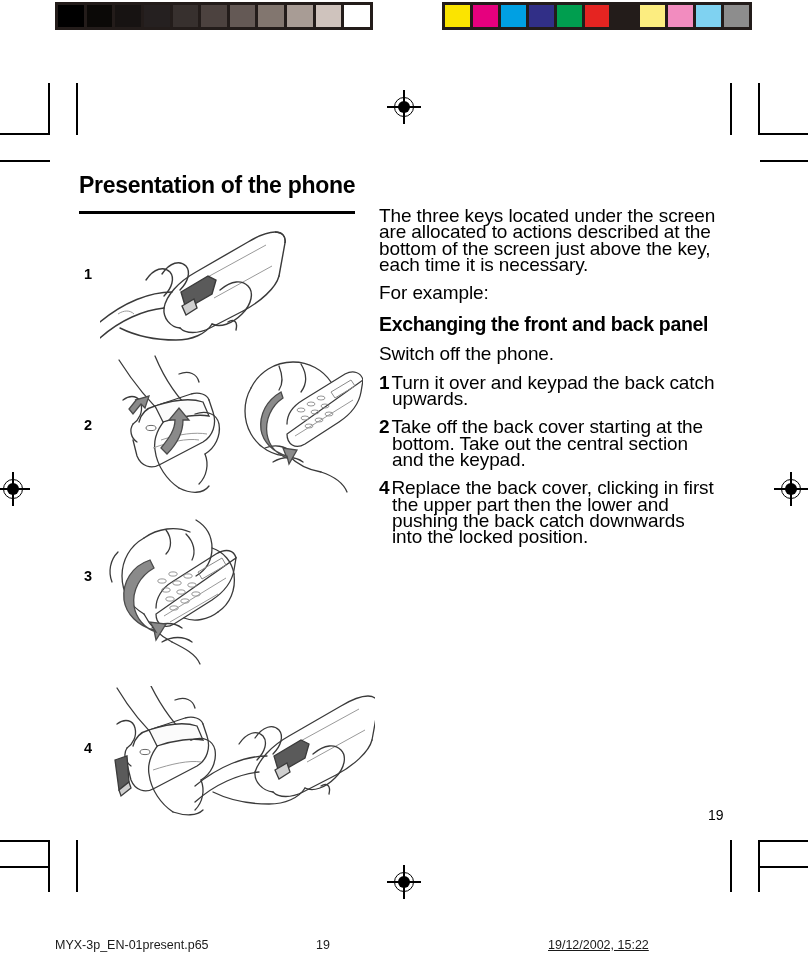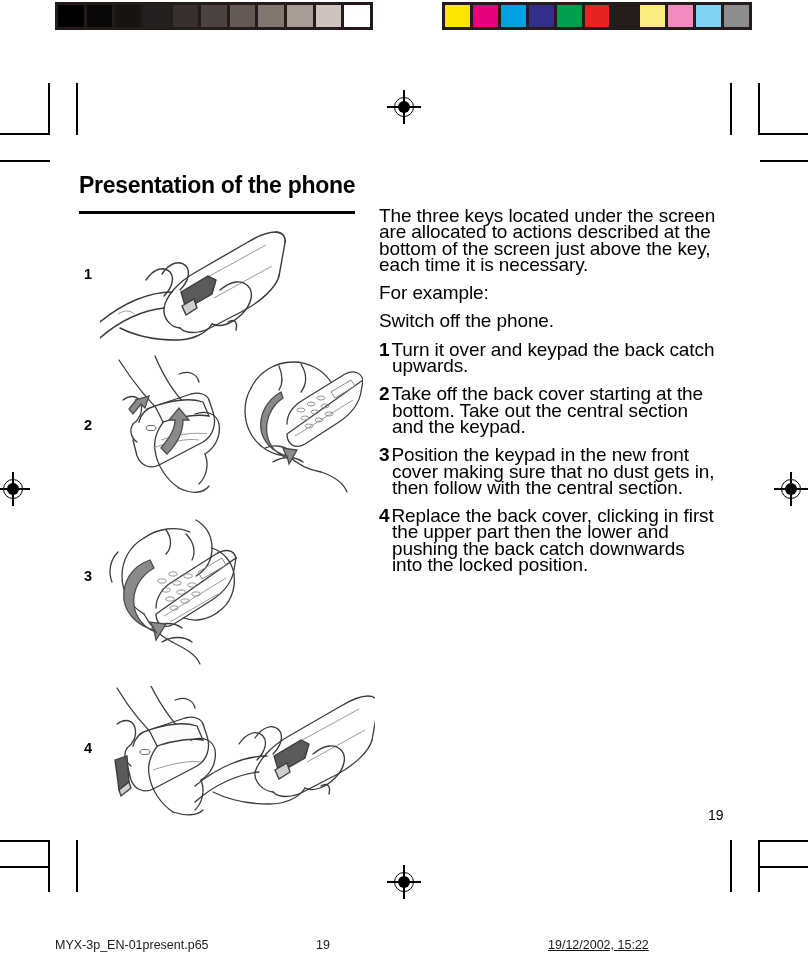--- a/index.html
+++ b/index.html
@@ -422,32 +422,30 @@
       <path d="M-48 100 C-24 80 2 70 24 70" stroke-linecap="round"></path>
       <path d="M62 102 C56 112 42 118 26 118 C6 118 -14 114 -30 106" stroke-linecap="round"></path>
     </g>
   </svg>
 </div>
 
 <div class="col-right">
   <p>The three keys located under the screen are allocated to actions described at the bottom of the screen just above the key, each time it is necessary.</p>
   <p>For example:</p>
 
+  <h2 class="section-head">Exchanging the front and back panel</h2>
   <p>Switch off the phone.</p>
 
   <p class="step">
     <span class="num">1</span><span>Turn it over and keypad the back catch upwards.</span>
   </p>
   <p class="step">
     <span class="num">2</span><span>Take off the back cover starting at the bottom. Take out the central section and the keypad.</span>
   </p>
   <p class="step">
-    <span class="num">3</span><span>Position the keypad in the new front cover making sure that no dust gets in, then follow with the central section.</span>
-  </p>
-  <p class="step">
     <span class="num">4</span><span>Replace the back cover, clicking in first the  upper part then the lower and pushing the back catch downwards into the locked position.</span>
   </p>
 </div>
 
 <div class="page-number">19</div>
 
 <div class="footer">
   <span class="f-file">MYX-3p_EN-01present.p65</span>
   <span class="f-page">19</span>
   <span class="f-date">19/12/2002, 15:22</span>

